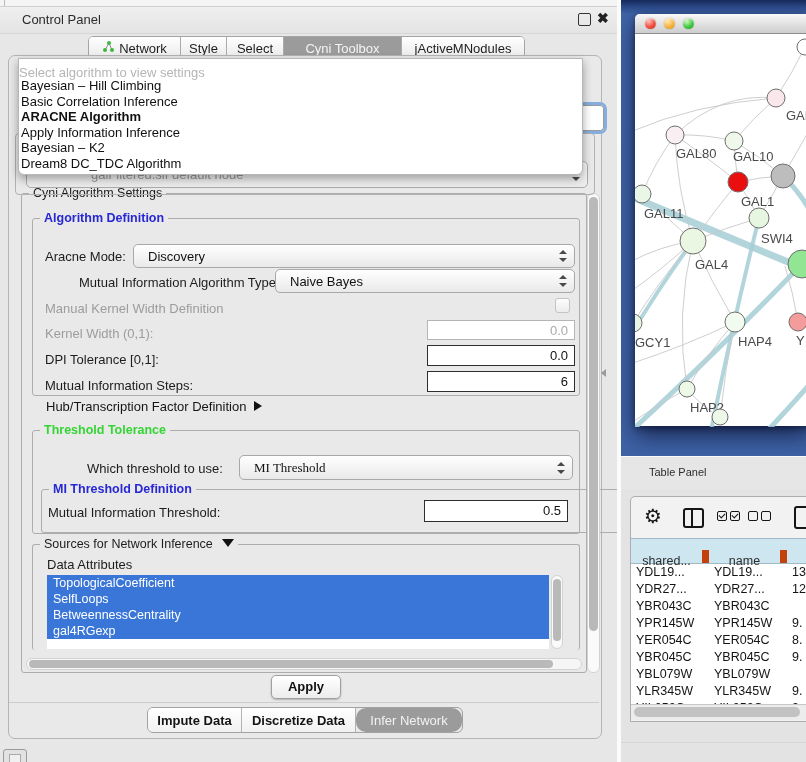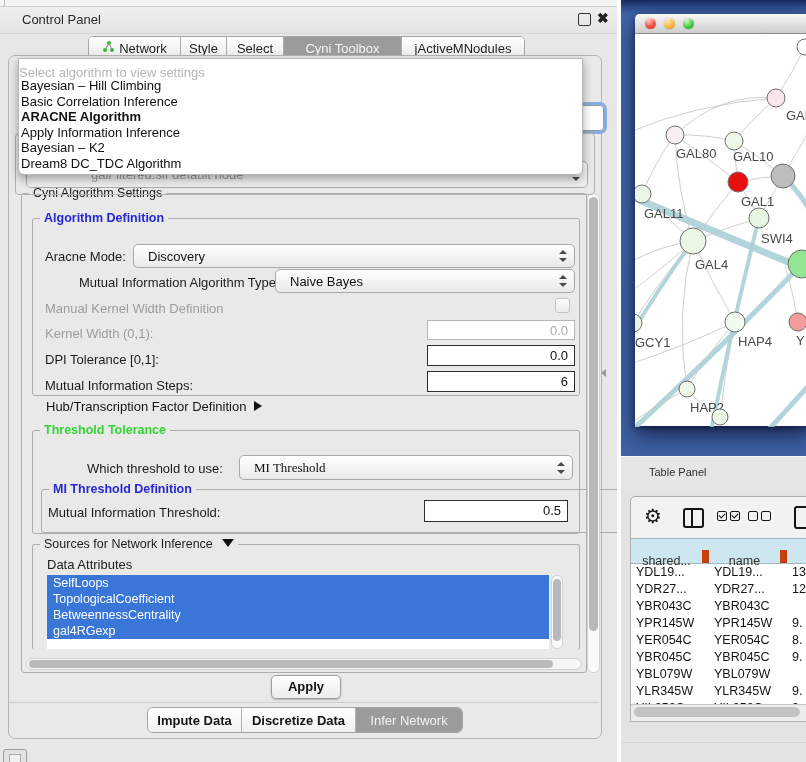--- a/index.html
+++ b/index.html
@@ -216,22 +216,22 @@
             <span class="gt blue">MI Threshold Definition</span>
             <span class="lbl" style="left:6px;top:15px;">Mutual Information Threshold:</span>
             <div class="field dark" style="left:382px;top:10px;width:144px;height:22px;">0.5</div>
           </div>
         </div>
 
         <div class="grp" style="left:10px;top:350px;width:548px;height:106px;border-bottom:none;">
           <span class="gt"><span>Sources for Network Inference</span> <span class="tri-d"></span></span>
           <span class="lbl" style="left:14px;top:12px;">Data Attributes</span>
           <div id="attr-list" style="left:14px;top:30px;width:502px;height:74px;">
+              <div class="attr-item">TopologicalCoefficient</div>
               <div class="attr-item">SelfLoops</div>
-              <div class="attr-item">TopologicalCoefficient</div>
               <div class="attr-item">BetweennessCentrality</div>
               <div class="attr-item">gal4RGexp</div>
             </div>
           <div class="vsb" style="left:518px;top:30px;width:12px;height:74px;">
             <div class="thumb" style="top:3px;height:62px;"></div>
           </div>
         </div>
 
         <div class="hsb" style="left:4px;top:464px;width:556px;height:12px;">
           <div class="thumb" style="left:2px;width:524px;"></div>
@@ -240,21 +240,21 @@
 
       <div class="vsb" style="left:578px;top:137px;width:13px;height:480px;">
         <div class="thumb" style="top:3px;height:434px;"></div>
       </div>
 
       <div id="apply-btn" class="abs">Apply</div>
       <div id="cp-bottom-line" class="abs"></div>
       <div id="cp-bottom-tabs" class="abs">
           <div class="bt-tab" style="width: 94px;">Impute Data</div>
           <div class="bt-tab" style="width: 114px;">Discretize Data</div>
-          <div class="bt-tab sel" style="width: 106px;">Infer Network</div>
+          <div class="bt-tab sel" style="width: 106px; border-radius: 10px;">Infer Network</div>
         </div>
     </div>
 
     <div id="mini-icon" class="abs">
         <span class="in"></span>
       </div>
   </div>
 
   <div id="splitter-arrow" class="abs"></div>
 

